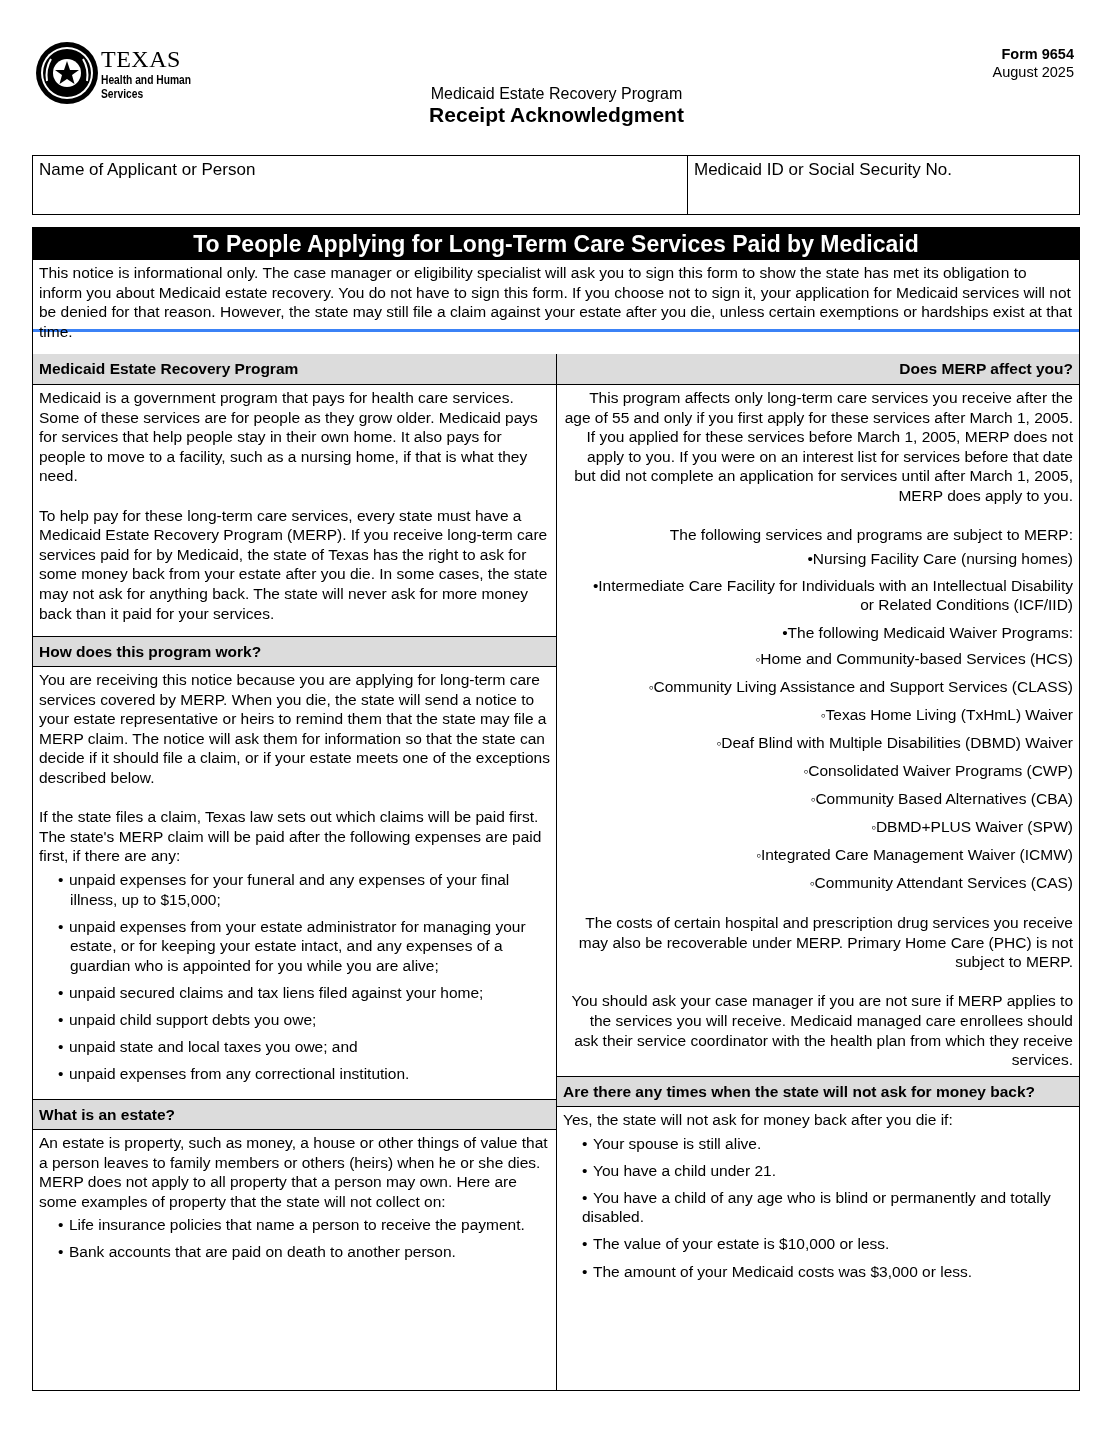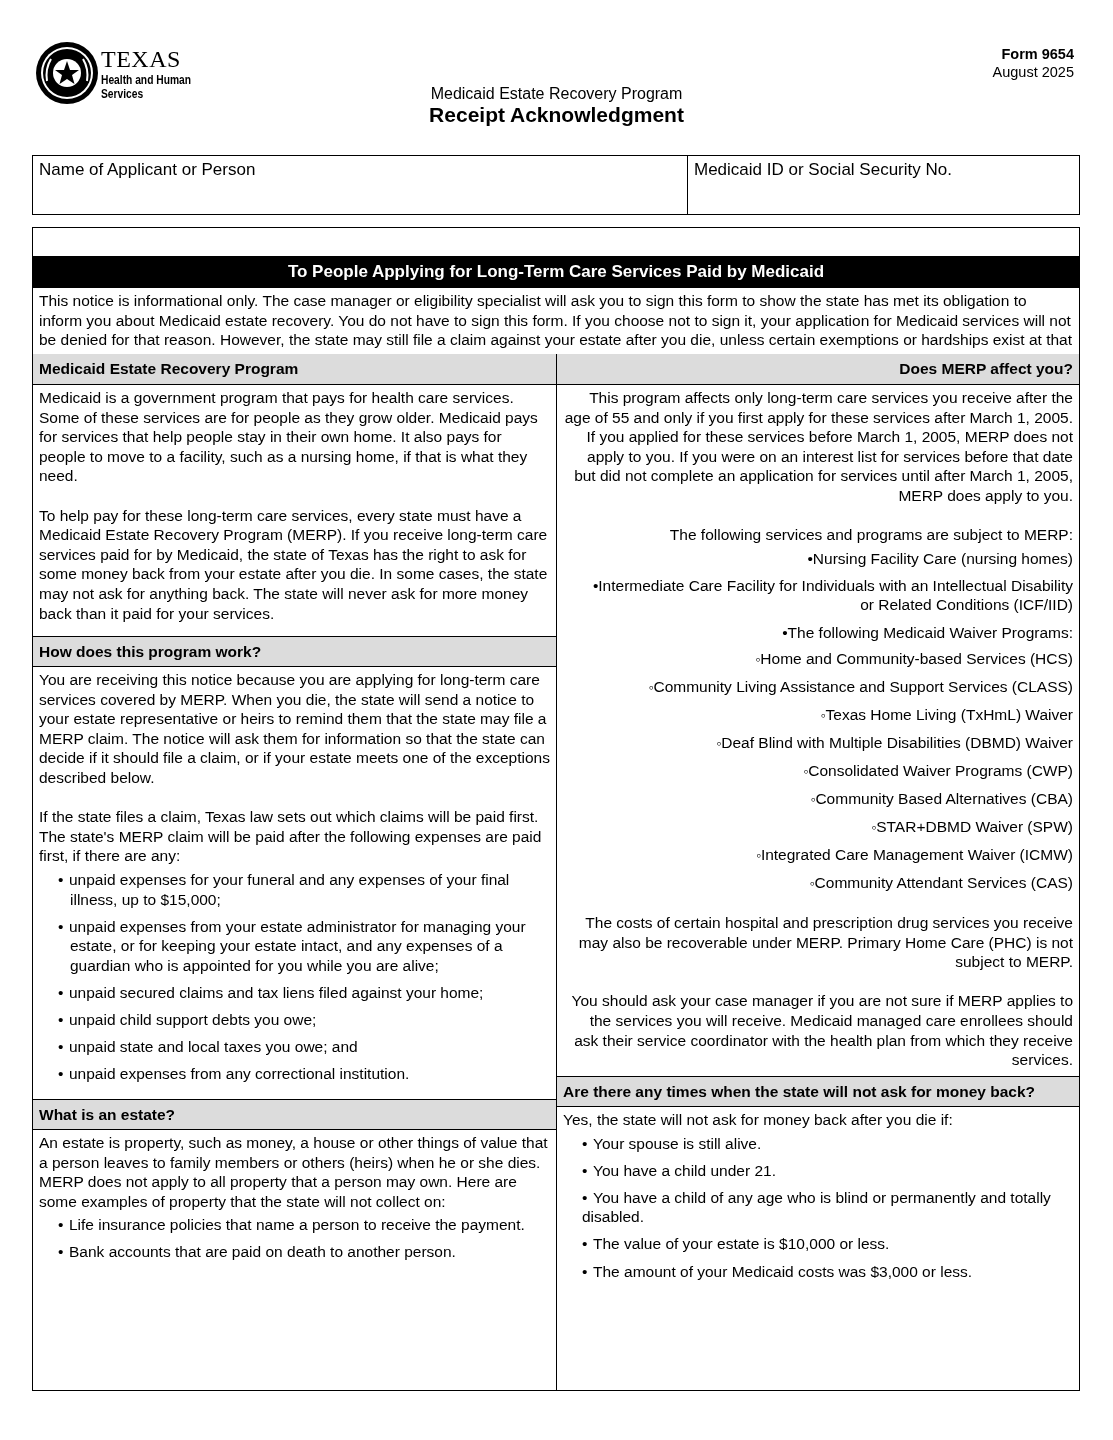--- a/index.html
+++ b/index.html
@@ -16,21 +16,21 @@
 
   .subtitle { position: absolute; left: 0; width: 1113px; top: 84px; text-align: center; font-size: 16px; line-height: 20px; }
   .title { position: absolute; left: 0; width: 1113px; top: 102px; text-align: center; font-size: 21px; line-height: 26px; font-weight: bold; }
 
   .id-table { position: absolute; left: 32px; top: 155px; width: 1048px; height: 60px; border: 1px solid #000; display: flex; }
   .id-cell { padding: 4px 6px; font-size: 17px; line-height: 19px; }
   .id-cell.left { width: 655px; border-right: 1px solid #000; }
   .id-cell.right { flex: 1; }
 
   .main { position: absolute; left: 32px; top: 227px; width: 1048px; height: 1164px; border: 1px solid #000; }
-  .banner { height: 32px; background: #000; color: #fff; font-weight: bold; font-size: 17px; line-height: 32px; text-align: center; margin-top: 28px; }
+  .banner { height: 32px; background: #000; color: #fff; font-weight: bold; font-size: 23px; line-height: 32px; text-align: center; }
   .intro { padding: 3px 6px 20px 6px; border-bottom: 3px solid #3b82f6; height: 72px; }
 
   .cols { position: absolute; top: 126px; left: 0; right: 0; bottom: 0; display: flex; }
   .col { position: relative; height: 100%; }
   .col.left { width: 524px; border-right: 1px solid #000; }
   .col.right { flex: 1; }
 
   .sec-head { background: #dcdcdc; font-weight: bold; padding: 4px 6px; height: 31px; line-height: 22px; border-bottom: 1px solid #000; }
   .sec-head.top-border { border-top: 1px solid #000; }
   .sec-body { padding: 3px 6px 0 6px; }
@@ -148,21 +148,21 @@
             <li style="padding-left:19px;"><span class="b">•</span><span>Intermediate Care Facility for Individuals with an Intellectual Disability or Related Conditions (ICF/IID)</span></li>
             <li style="margin-bottom:0;"><span class="b">•</span><span>The following Medicaid Waiver Programs:</span></li>
           </ul>
           <ul class="circles">
             <li>Home and Community-based Services (HCS)</li>
             <li>Community Living Assistance and Support Services (CLASS)</li>
             <li>Texas Home Living (TxHmL) Waiver</li>
             <li>Deaf Blind with Multiple Disabilities (DBMD) Waiver</li>
             <li>Consolidated Waiver Programs (CWP)</li>
             <li>Community Based Alternatives (CBA)</li>
-            <li>STAR+DBMD Waiver (SPW)</li>
+            <li>DBMD+PLUS Waiver (SPW)</li>
             <li>Integrated Care Management Waiver (ICMW)</li>
             <li>Community Attendant Services (CAS)</li>
           </ul>
           <div style="height:12px;"></div>
           <p>The costs of certain hospital and prescription drug services you receive may also be recoverable under MERP. Primary Home Care (PHC) is not subject to MERP.</p>
           <div class="gap"></div>
           <p>You should ask your case manager if you are not sure if MERP applies to the services you will receive. Medicaid managed care enrollees should ask their service coordinator with the health plan from which they receive services.</p>
         </div>
       </div>
 

